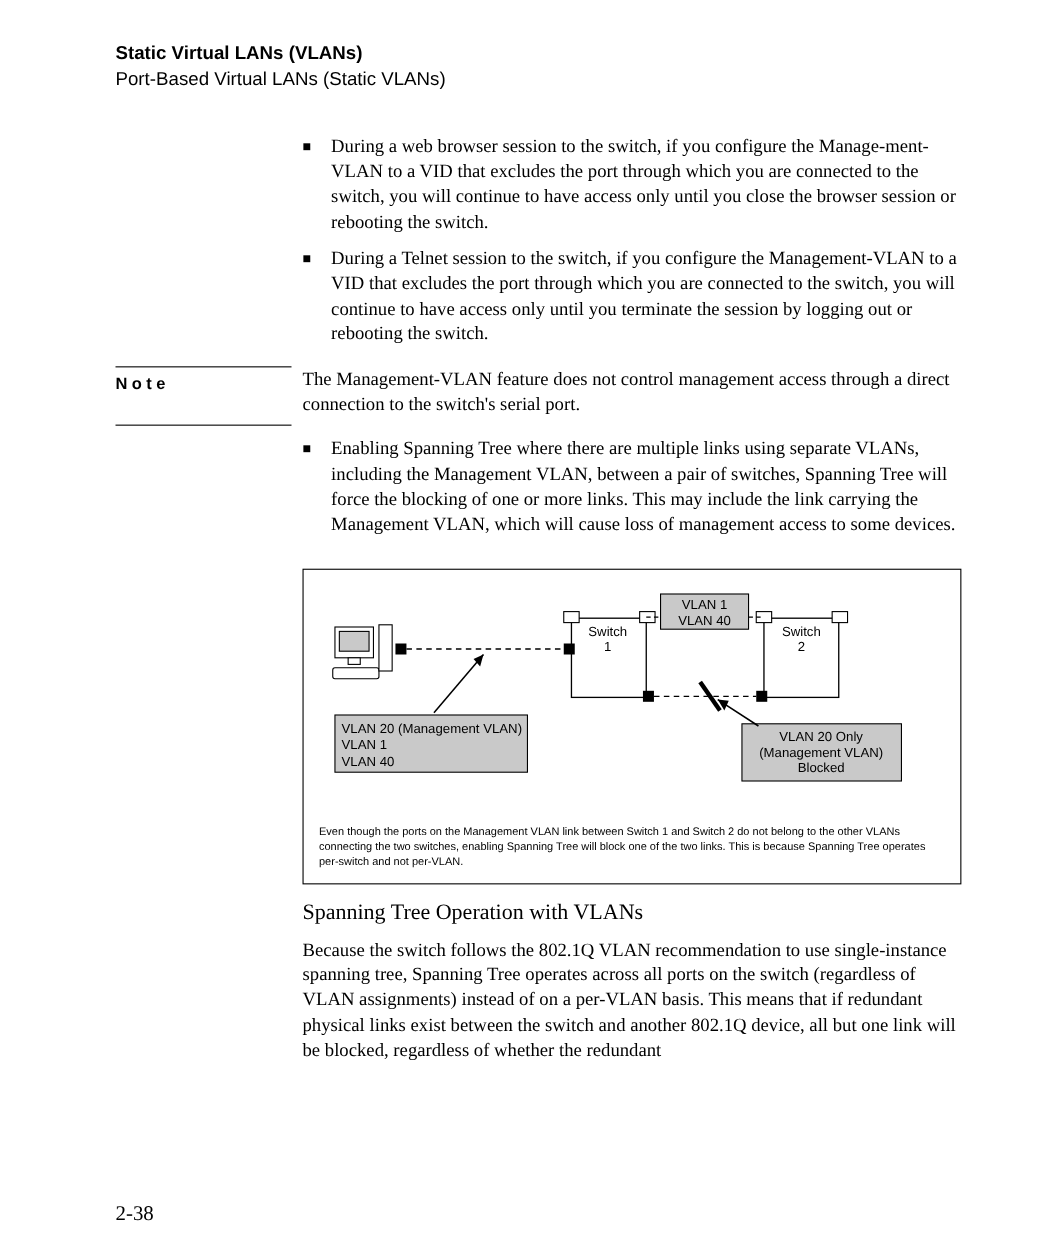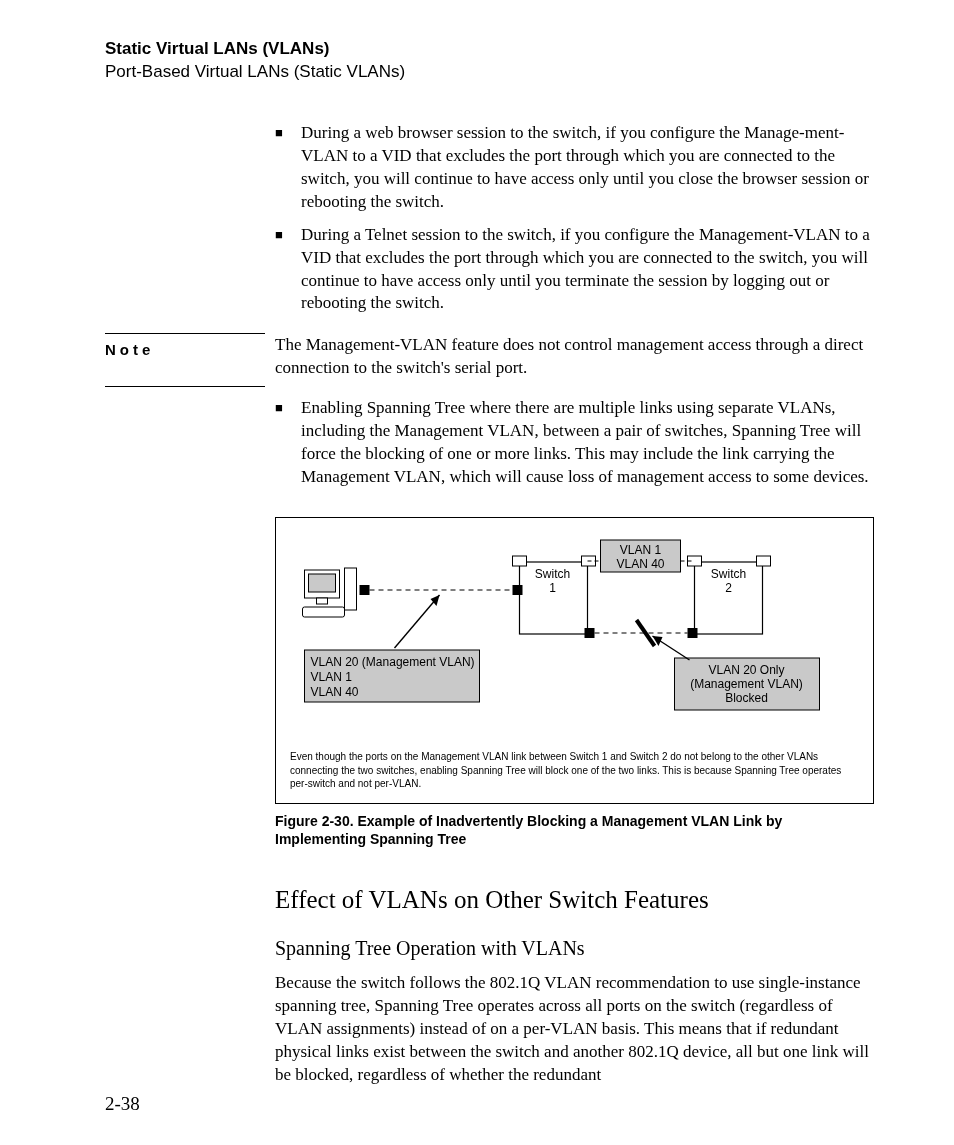--- a/index.html
+++ b/index.html
@@ -185,22 +185,18 @@
       <rect x="380" y="128" width="145" height="52" fill="#c9c9c9" stroke="#000"></rect>
       <text x="452" y="144" text-anchor="middle" font-size="12">VLAN 20 Only</text>
       <text x="452" y="158" text-anchor="middle" font-size="12">(Management VLAN)</text>
       <text x="452" y="172" text-anchor="middle" font-size="12">Blocked</text>
 
       <line x1="395" y1="130" x2="358" y2="106" stroke="#000" stroke-width="1.4"></line>
       <polygon points="358,106 368,107 364,116" fill="#000"></polygon>
     </svg>
     <div class="fig-note">Even though the ports on the Management VLAN link between Switch 1 and Switch 2 do not belong to the other VLANs connecting the two switches, enabling Spanning Tree will block one of the two links. This is because Spanning Tree operates per-switch and not per-VLAN.</div>
   </div>
-  <div class="fig-caption">
-    <span>Figure 2-30.  Example of Inadvertently Blocking a Management VLAN Link by Implementing Spanning Tree</span>
-  </div>
-
-  <div class="sec-h1">Effect of VLANs on Other Switch Features</div>
+
   <div class="sec-h2">Spanning Tree Operation with VLANs</div>
   <div class="para">Because the switch follows the 802.1Q VLAN recommendation to use single-instance spanning tree, Spanning Tree operates across all ports on the switch (regardless of VLAN assignments) instead of on a per-VLAN basis. This means that if redundant physical links exist between the switch and another 802.1Q device, all but one link will be blocked, regardless of whether the redundant</div>
 </div>
 
 <div class="page-num">2-38</div>
 
 </body></html>

